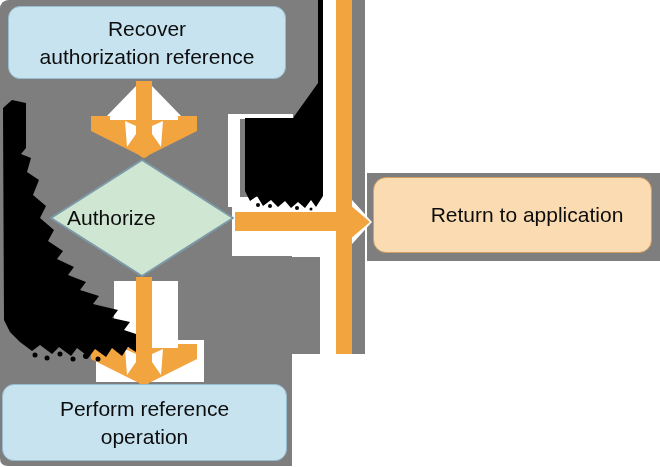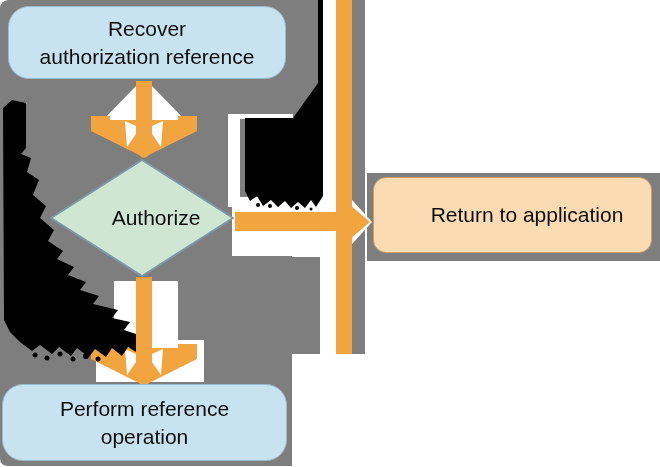--- a/index.html
+++ b/index.html
@@ -10,31 +10,31 @@
     color:#0d0d0d;
   }
   .stage svg { position:absolute; left:0; top:0; }
   .node {
     position:absolute; display:flex; align-items:center; justify-content:center;
     text-align:center; white-space:pre-line;
     font-size:21px; line-height:28px; color:#0d0d0d;
     box-sizing:border-box;
   }
   .proc {
-    background:#c7e3f0; border:1.5px solid #96bccd; border-radius:21px;
+    background:#c7e3f0; border:1.5px solid #96bccd; border-radius:12px;
   }
   .terminal {
     background:#fbdbb2; border:1.5px solid #cf9f64; border-radius:13px;
   }
   .node-recover   { left:8px;   top:6px;   width:278px; height:73px; }
   .node-return    { left:373px; top:177px; width:279px; height:76px;padding-left:29px; }
   .node-perform   { left:2px;   top:384px; width:285px; height:77px; }
   .diamond-label  {
-    position:absolute; left:76px; top:204px; width:160px;
-    text-align:center; font-size:21px; line-height:28px; color:#0d0d0d;
+    position:absolute; left:67px; top:204px; width:160px;
+    text-align:left; font-size:21px; line-height:28px; color:#0d0d0d;
   }
 </style>
 </head>
 <body>
 
 <div class="stage">
 
   <svg width="660" height="467" viewBox="0 0 660 467">
 
     <g fill="#7e7e7e">

